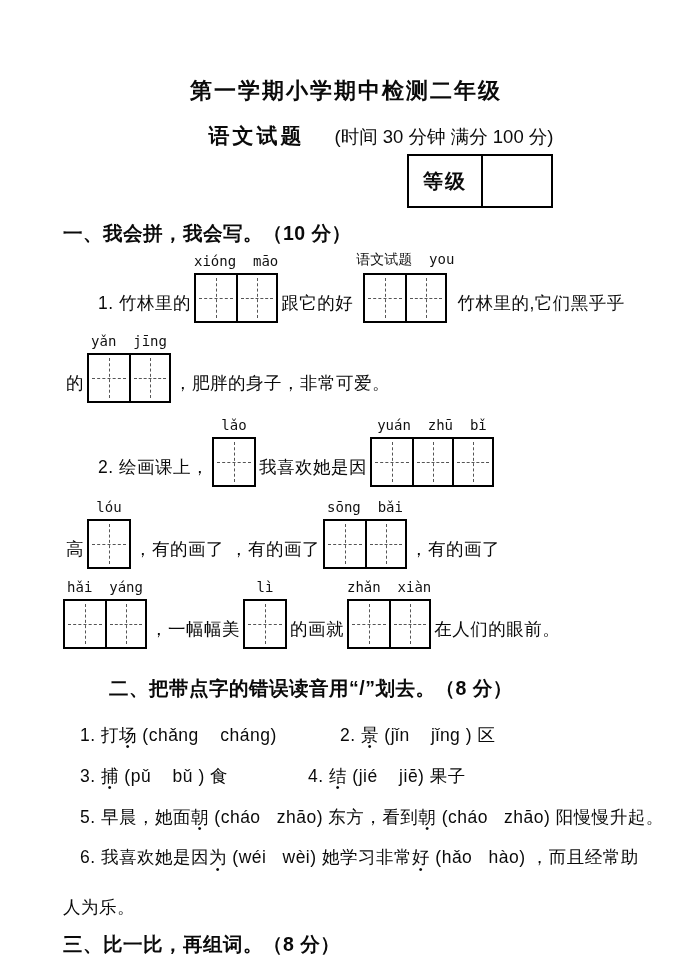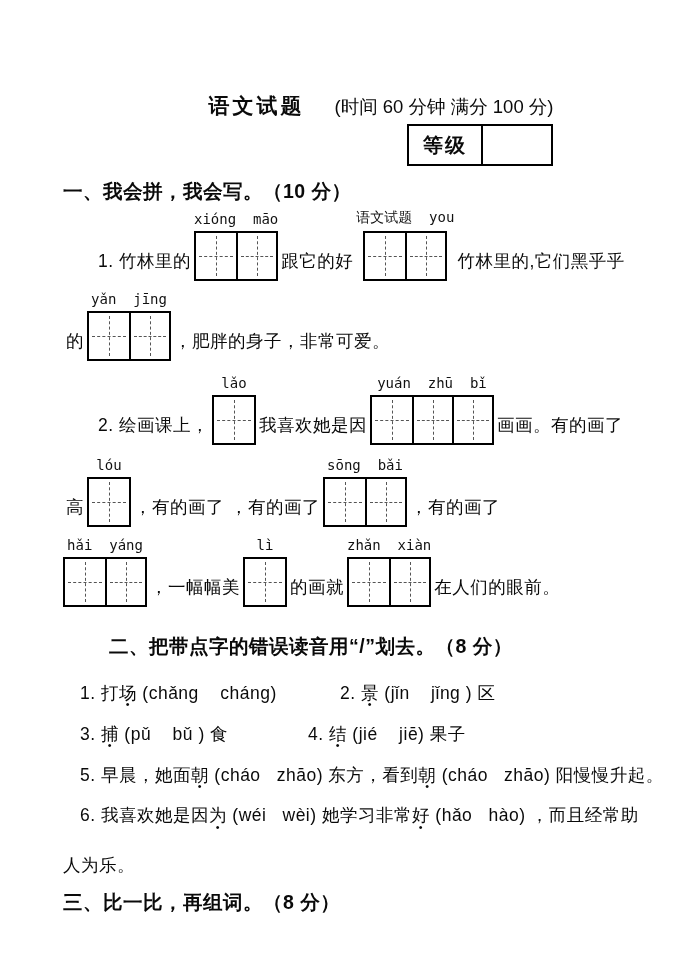--- a/index.html
+++ b/index.html
@@ -7,21 +7,21 @@
   body { width:687px; height:971px; margin:0 auto; }
   .page {
     width:687px; height:971px; background:#ffffff; color:#0a0a0a;
     font-family:"Liberation Sans", sans-serif;
     padding:76px 58px 0 63px; overflow:hidden; position:relative;
   }
   .title { text-align:center; font-size:22px; font-weight:bold; letter-spacing:2px; }
   .subtitle-row { display:flex; align-items:baseline; justify-content:center; margin-top:16px; padding-left:70px; }
   .subject { font-size:21px; font-weight:bold; letter-spacing:3px; }
   .info { font-size:18.5px; margin-left:30px; white-space:pre; }
-  .grade-box { display:flex; width:146px; height:42px; border:2px solid #000; margin:4px 76px 0 auto; }
+  .grade-box { display:flex; width:146px; height:54px; border:2px solid #000; margin:4px 76px 0 auto; }
   .gb-label { width:74px; border-right:2px solid #000; display:flex; align-items:center; justify-content:center; font-size:20px; font-weight:bold; letter-spacing:2px; }
   .gb-value { flex:1; }
   .s-heading { font-size:19.5px; font-weight:bold; margin-top:12px; letter-spacing:0.5px; }
   .s-heading.mt2 { margin-top:26px;margin-left:46px; }
   .s-heading.mt3 { margin-top:12px; }
 
   
   .gline { display:flex; align-items:flex-end; }
   .gline.i1 { padding-left:32px; }
   .gtext { font-size:17.5px; margin:0 3px 8px 3px; white-space:pre; letter-spacing:0.5px; }
@@ -40,24 +40,25 @@
   .item.col1 { width:228px; }
   .du { position:relative; display:inline-block; }
   .du::after { content:"•"; position:absolute; left:50%; transform:translateX(-50%); bottom:-0.62em; font-size:0.62em; }
   .cont-line { font-size:17.5px; margin-top:26px; letter-spacing:0.5px; }
 </style>
 </head>
 <body>
 
 <div class="page">
 
+  <div class="title">第一学期小学期中检测二年级</div>
 
   <div class="subtitle-row">
     <span class="subject">语文试题</span>
-    <span class="info">(时间 60 分钟 满分 100 分)</span>
+    <span class="info">(时间 30 分钟 满分 100 分)</span>
   </div>
 
   <div class="grade-box">
     <div class="gb-label">等级</div>
     <div class="gb-value"></div>
   </div>
 
   <div class="s-heading">一、我会拼，我会写。（10 分）</div>
 
   <div class="gline i1" style="margin-top:4px;">
@@ -102,21 +103,20 @@
     </span>
     <span class="gtext">我喜欢她是因</span>
     <span class="pgroup">
       <span class="pinyin">yuán  zhū  bǐ</span>
       <span class="wgrid">
           <span class="wcell"></span>
           <span class="wcell"></span>
           <span class="wcell"></span>
         </span>
     </span>
-    <span class="gtext">画画。有的画了</span>
   </div>
 
   <div class="gline m4">
     <span class="gtext">高</span>
     <span class="pgroup">
       <span class="pinyin">lóu</span>
       <span class="wgrid">
           <span class="wcell"></span>
         </span>
     </span>

